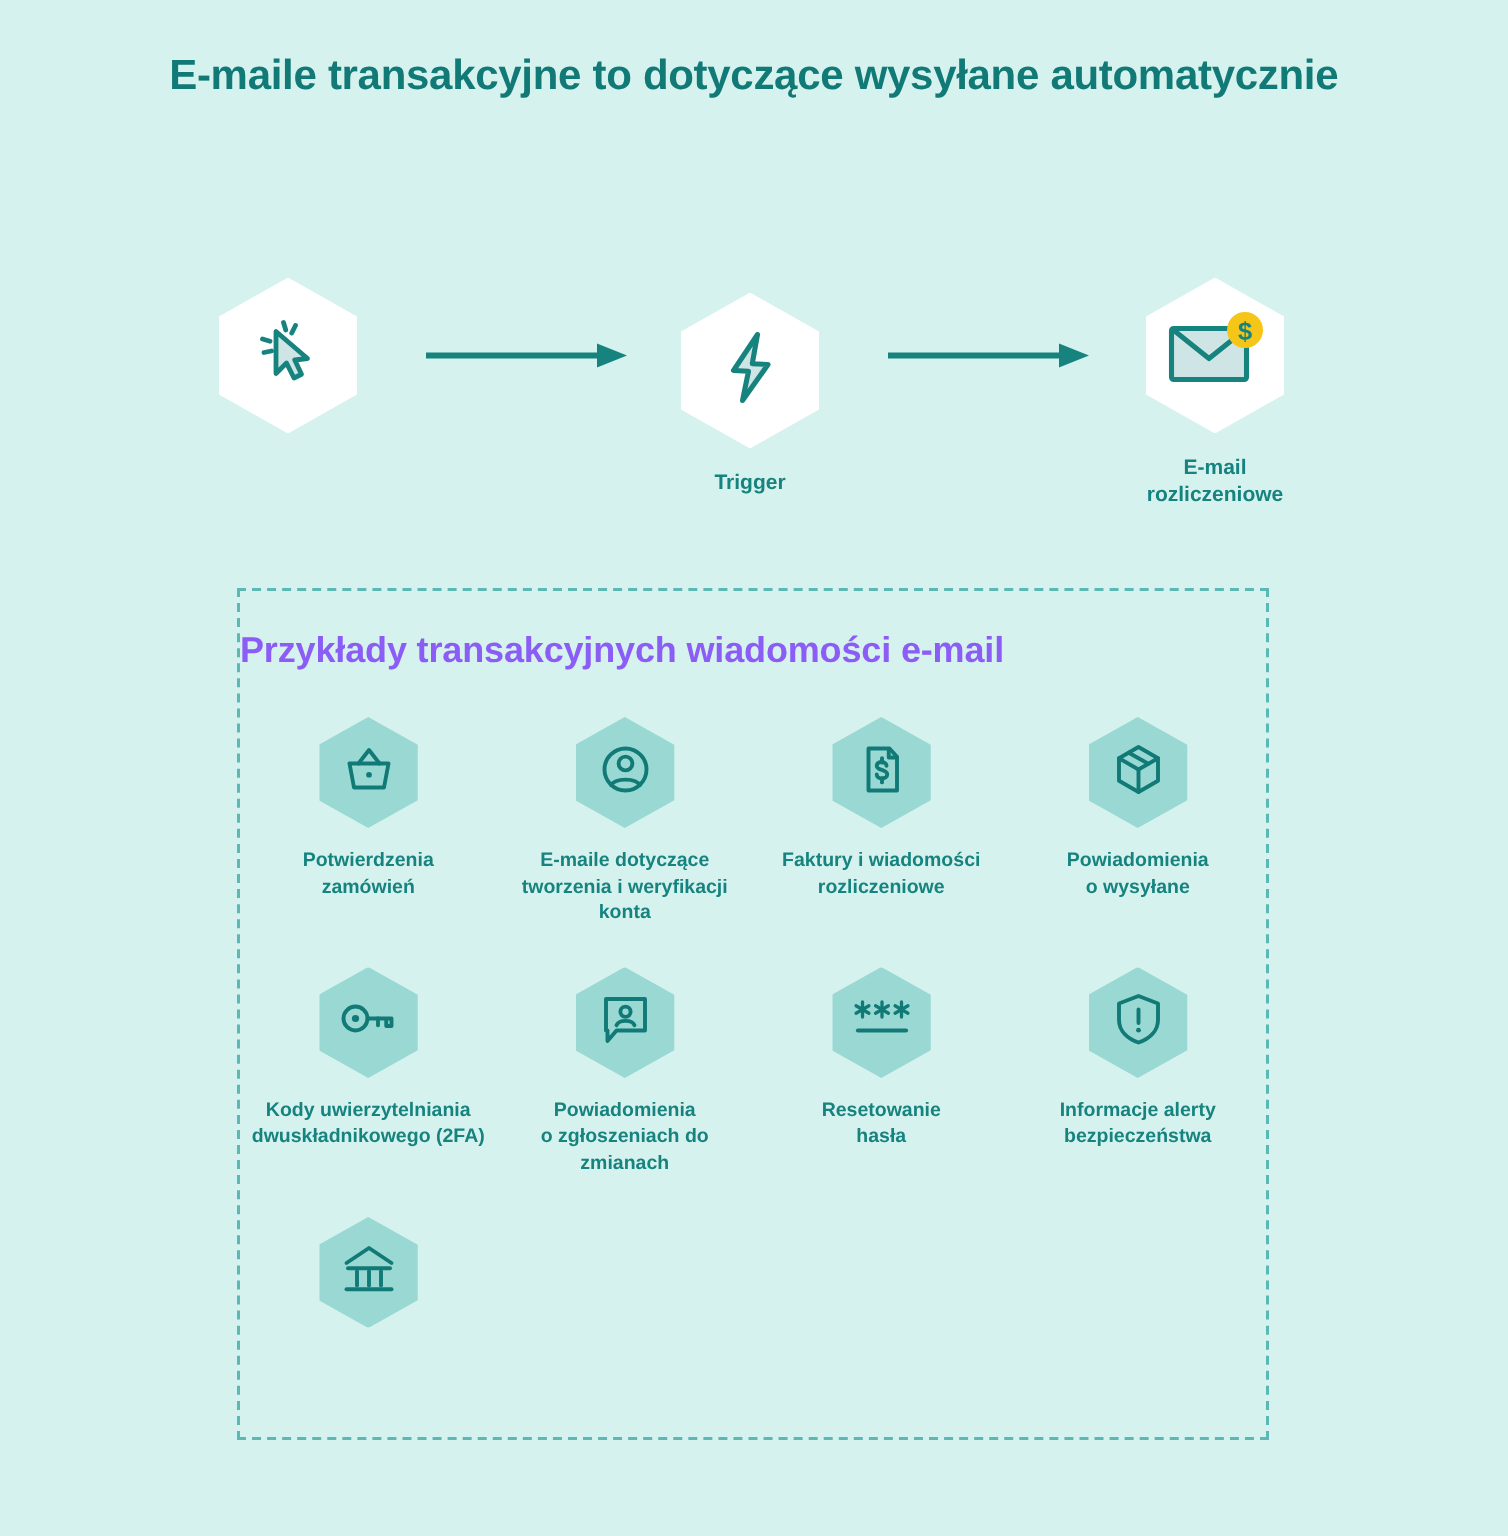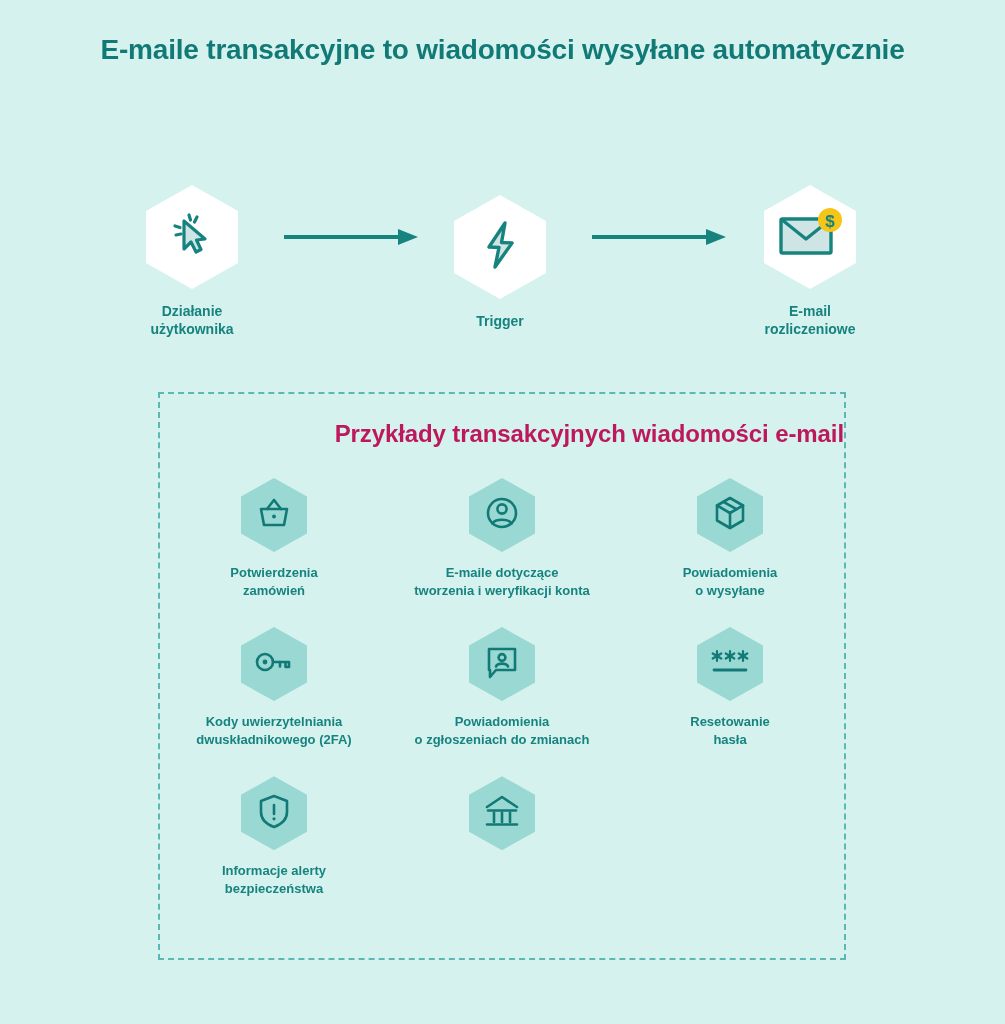--- a/index.html
+++ b/index.html
@@ -75,32 +75,32 @@
   .panel {
     position: absolute;
     left: 158px;
     top: 392px;
     width: 688px;
     height: 568px;
     border: 2px dashed #5cb8b4;
     box-sizing: border-box;
   }
   .panel-title {
-    text-align: right;
+    text-align: left;
     margin-top: 26px;
     font-size: 24px;
     font-weight: bold;
-    color: #be185d;
+    color: #8b5cf6;
     letter-spacing: -0.1px;
   }
 
   .grid {
     margin-top: 30px;
     display: grid;
-    grid-template-columns: repeat(3, 1fr);
+    grid-template-columns: repeat(4, 1fr);
     grid-row-gap: 28px;
   }
   .cell {
     text-align: center;
   }
   .hex-teal {
     width: 66px;
     height: 74px;
     margin: 0 auto;
     background: #9ad8d3;
@@ -118,42 +118,38 @@
     color: #17837f;
   }
   .cell-label .l { display: block; }
 
   svg { overflow: visible; }
 </style>
 </head>
 <body>
 
 <div class="title">
-  <span class="line">E-maile transakcyjne to wiadomości wysyłane automatycznie</span>
+  <span class="line">E-maile transakcyjne to dotyczące wysyłane automatycznie</span>
 </div>
 
 <div class="flow">
 
   <div class="flow-node" style="left:112px; top:0;">
     <div class="hex-white">
       <span>
         <svg width="56" height="56" viewBox="0 0 56 56">
           <g fill="none" stroke="#17837f" stroke-width="3.2" stroke-linecap="round" stroke-linejoin="round">
             <path d="M20,14 L20,42 L27,35 L32,45 L37,42.5 L32.5,33 L41,32 Z" fill="#cfe4e4"></path>
             <line x1="25" y1="8" x2="26.5" y2="13"></line>
             <line x1="33" y1="10" x2="30.5" y2="15"></line>
             <line x1="11" y1="19" x2="16" y2="20.5"></line>
             <line x1="12" y1="28" x2="17" y2="27"></line>
           </g>
         </svg>
       </span>
-    </div>
-    <div class="flow-label">
-      <span class="l">Działanie</span>
-      <span class="l">użytkownika</span>
     </div>
   </div>
 
   <div class="arrow" style="left:284px;">
     <svg width="134" height="18" viewBox="0 0 134 18">
       <line x1="0" y1="9" x2="118" y2="9" stroke="#17837f" stroke-width="4"></line>
       <polygon points="114,1 134,9 114,17" fill="#17837f"></polygon>
     </svg>
   </div>
 
@@ -235,20 +231,39 @@
             </g>
           </svg>
         </span>
       </div>
       <div class="cell-label">
         <span class="l">E-maile dotyczące</span>
         <span class="l">tworzenia i weryfikacji konta</span>
       </div>
     </div>
 
+    <div class="cell">
+      <div class="hex-teal">
+        <span>
+          <svg width="38" height="38" viewBox="0 0 38 38">
+            <g fill="none" stroke="#127a76" stroke-width="2.6" stroke-linejoin="round" stroke-linecap="round">
+              <path d="M10,5 L24,5 L29,10.5 L29,33 L10,33 Z"></path>
+              <path d="M23.5,5.5 L23.5,11 L29,11"></path>
+              <path d="M22,16.5 C22,15 20.5,14 18.5,14 C16.5,14 15.5,15.2 15.5,16.6 C15.5,19.8 22.5,18.6 22.5,22.2 C22.5,23.8 21,25 19,25 C17,25 15.5,24 15.5,22.3"></path>
+              <line x1="19" y1="11.5" x2="19" y2="14.3"></line>
+              <line x1="19" y1="24.8" x2="19" y2="27.6"></line>
+            </g>
+          </svg>
+        </span>
+      </div>
+      <div class="cell-label">
+        <span class="l">Faktury i wiadomości</span>
+        <span class="l">rozliczeniowe</span>
+      </div>
+    </div>
 
     <div class="cell">
       <div class="hex-teal">
         <span>
           <svg width="38" height="38" viewBox="0 0 38 38">
             <g fill="none" stroke="#127a76" stroke-width="2.6" stroke-linejoin="round" stroke-linecap="round">
               <path d="M19,4 L32,11.5 L32,26.5 L19,34 L6,26.5 L6,11.5 Z"></path>
               <path d="M6,11.5 L19,19 L32,11.5"></path>
               <line x1="19" y1="19" x2="19" y2="34"></line>
               <line x1="12.5" y1="7.8" x2="25.5" y2="15.2"></line>

